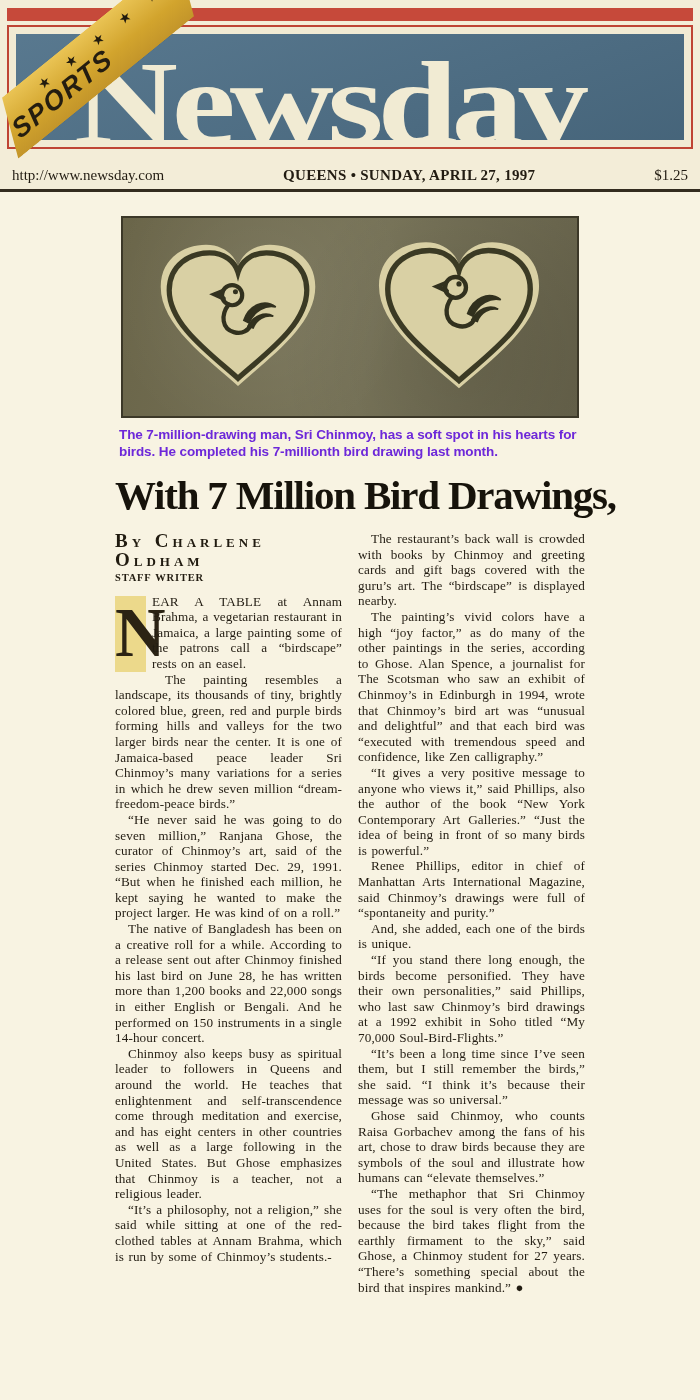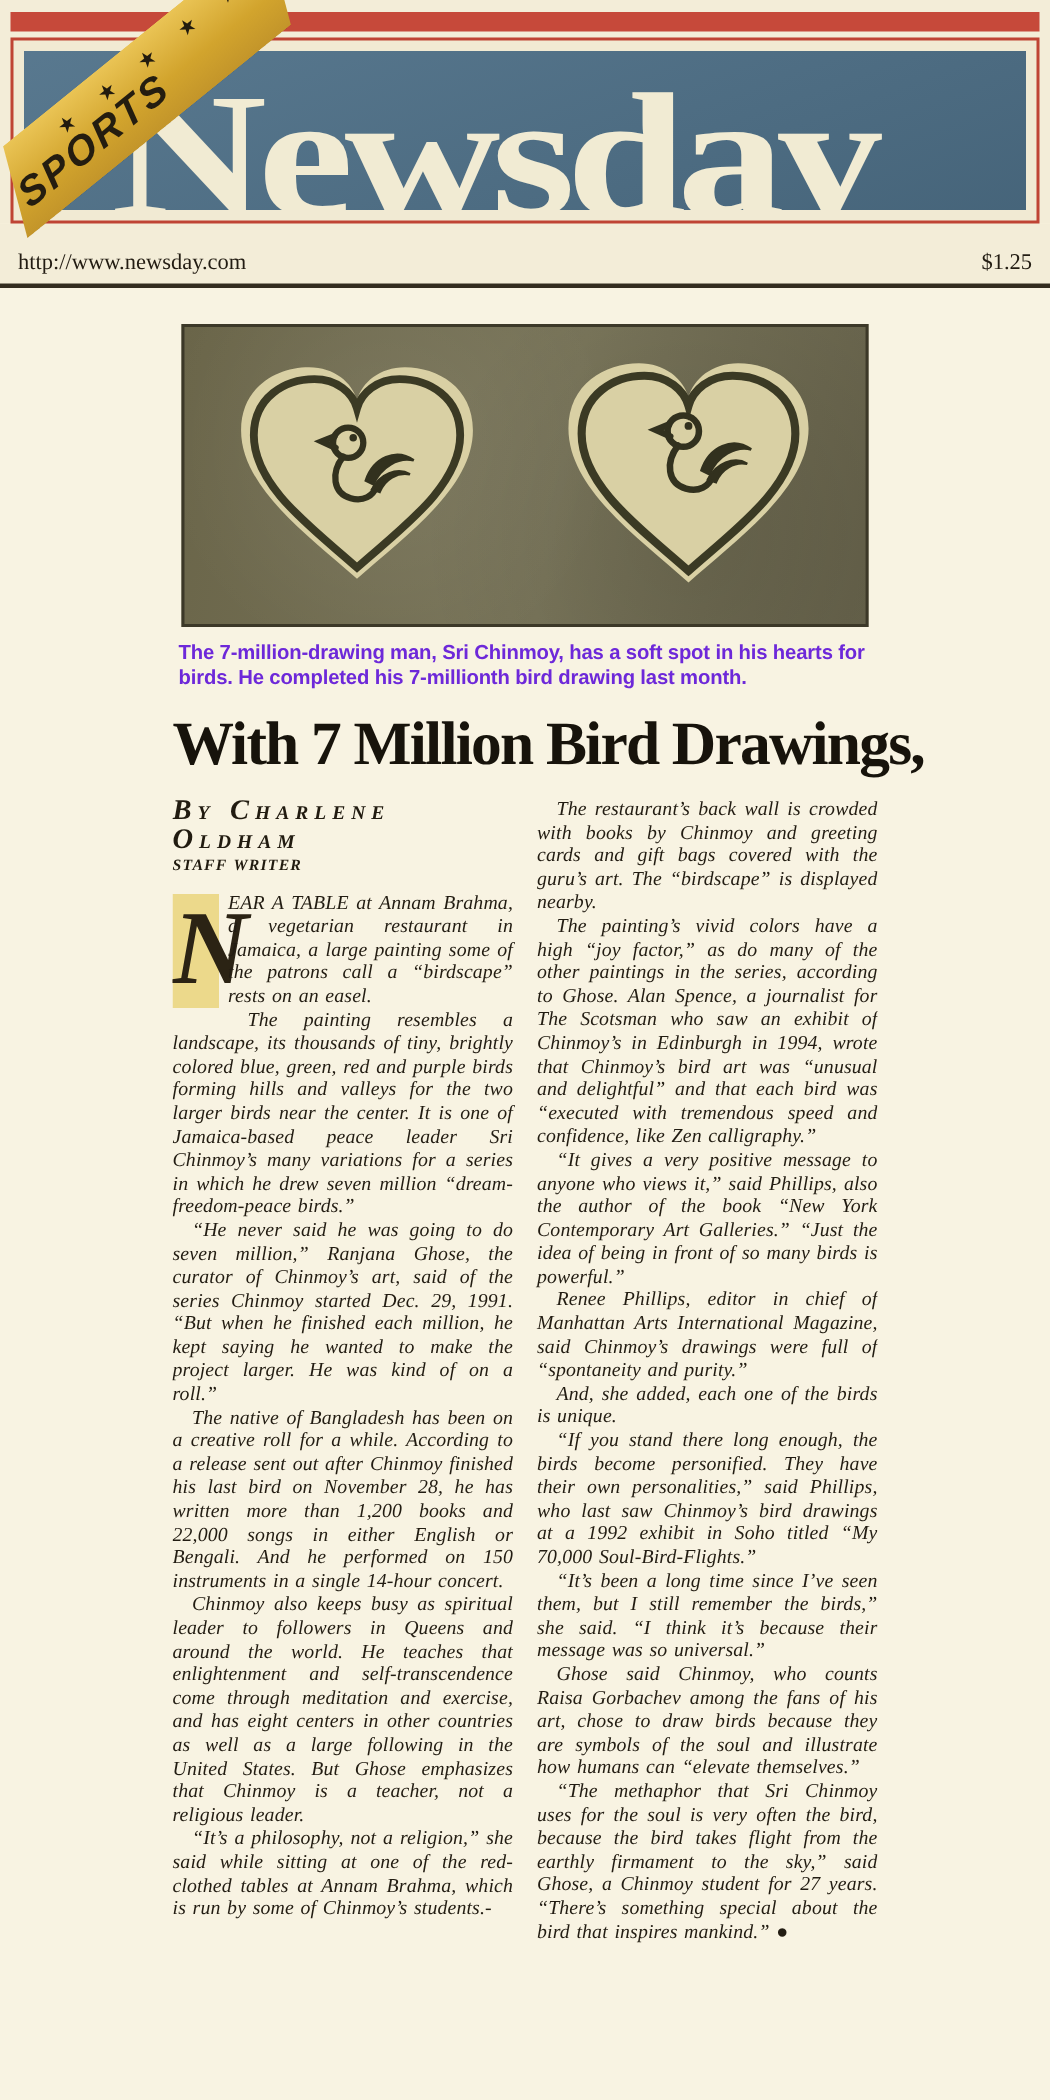--- a/index.html
+++ b/index.html
@@ -80,21 +80,21 @@
     font-weight:bold; font-size:13.5px; line-height:17px; color:#6d28d9;
     letter-spacing:-.1px;
   }
 
   
   .article { width:470px; margin:12px auto 16px auto; }
   .headline {
     font-weight:bold; font-size:41px; line-height:47px;
     letter-spacing:-1.2px; color:#17130b; white-space:nowrap;
   }
-  .columns { display:flex; gap:16px; margin-top:12px; height:828px; overflow:hidden;font-style:italic; }
+  .columns { display:flex; gap:16px; margin-top:12px; height:828px; overflow:hidden; }
   .col { width:227px; text-align:justify; font-size:13.2px; line-height:15.6px;
          letter-spacing:.1px; word-spacing:1px; hyphens:auto; }
   .col p { margin:0; text-indent:13px; }
   .byline { text-align:left; margin-bottom:8px; }
   .byline-name {
     font-variant:small-caps; font-weight:bold; font-size:19px; line-height:19px;
     letter-spacing:4px; color:#211b10;
   }
   .byline-role { font-weight:bold; font-size:10.5px; letter-spacing:.8px; color:#211b10; margin-top:1px; }
   .lead { text-indent:0 !important; }
@@ -115,20 +115,21 @@
     </div>
   </div>
   <div class="sports-ribbon">
     <div class="ribbon-stars">★ ★ ★ ★ ★</div>
     <div class="ribbon-label">SPORTS</div>
   </div>
 </header>
 
 <div class="dateline">
   <span class="url">http://www.newsday.com</span>
+  <span class="edition">QUEENS • SUNDAY, APRIL 27, 1997</span>
   <span class="price">$1.25</span>
 </div>
 <div class="rule-dark"></div>
 
 <figure class="photo-wrap" style="margin-block:24px 0;">
   <div class="photo">
 
     <svg class="heart-svg" width="168" height="158" viewBox="0 0 200 180">
       <path d="M100 172 C62 138 8 100 8 54 C8 20 36 4 62 4 C82 4 96 16 100 30 C104 16 118 4 138 4 C164 4 192 20 192 54 C192 100 138 138 100 172 Z" fill="#d9d0a4"></path>
       <path d="M100 172 C62 138 8 100 8 54 C8 20 36 4 62 4 C82 4 96 16 100 30 C104 16 118 4 138 4 C164 4 192 20 192 54 C192 100 138 138 100 172 Z" fill="#d9d0a4" stroke="#3b3a24" stroke-width="7" transform="translate(11,10) scale(0.89)"></path>
@@ -167,21 +168,21 @@
     <div class="col">
       <div class="byline">
         <div class="byline-name">By Charlene</div>
         <div class="byline-name">Oldham</div>
         <div class="byline-role">STAFF WRITER</div>
       </div>
       <p class="lead"><span class="dropcap">N</span><span>EAR A TABLE at Annam Brahma, a vegetarian restaurant in Jamaica, a large painting some of the patrons call a “birdscape” rests on an easel.</span></p>
       <div>
           <p>The painting resembles a landscape, its thousands of tiny, brightly colored blue, green, red and purple birds forming hills and valleys for the two larger birds near the center. It is one of Jamaica-based peace leader Sri Chinmoy’s many variations for a series in which he drew seven million “dream-freedom-peace birds.”</p>
           <p>“He never said he was going to do seven million,” Ranjana Ghose, the curator of Chinmoy’s art, said of the series Chinmoy started Dec. 29, 1991. “But when he finished each million, he kept saying he wanted to make the project larger. He was kind of on a roll.”</p>
-          <p>The native of Bangladesh has been on a creative roll for a while. According to a release sent out after Chinmoy finished his last bird on November 28, he has written more than 1,200 books and 22,000 songs in either English or Bengali. And he performed on 150 instruments in a single 14-hour concert.</p>
+          <p>The native of Bangladesh has been on a creative roll for a while. According to a release sent out after Chinmoy finished his last bird on June 28, he has written more than 1,200 books and 22,000 songs in either English or Bengali. And he performed on 150 instruments in a single 14-hour concert.</p>
           <p>Chinmoy also keeps busy as spiritual leader to followers in Queens and around the world. He teaches that enlightenment and self-transcendence come through meditation and exercise, and has eight centers in other countries as well as a large following in the United States. But Ghose emphasizes that Chinmoy is a teacher, not a religious leader.</p>
           <p>“It’s a philosophy, not a religion,” she said while sitting at one of the red-clothed tables at Annam Brahma, which is run by some of Chinmoy’s students.-</p>
         </div>
     </div>
     <div class="col">
       <div>
           <p>The restaurant’s back wall is crowded with books by Chinmoy and greeting cards and gift bags covered with the guru’s art. The “birdscape” is displayed nearby.</p>
           <p>The painting’s vivid colors have a high “joy factor,” as do many of the other paintings in the series, according to Ghose. Alan Spence, a journalist for The Scotsman who saw an exhibit of Chinmoy’s in Edinburgh in 1994, wrote that Chinmoy’s bird art was “unusual and delightful” and that each bird was “executed with tremendous speed and confidence, like Zen calligraphy.”</p>
           <p>“It gives a very positive message to anyone who views it,” said Phillips, also the author of the book “New York Contemporary Art Galleries.” “Just the idea of being in front of so many birds is powerful.”</p>
           <p>Renee Phillips, editor in chief of Manhattan Arts International Magazine, said Chinmoy’s drawings were full of “spontaneity and purity.”</p>

